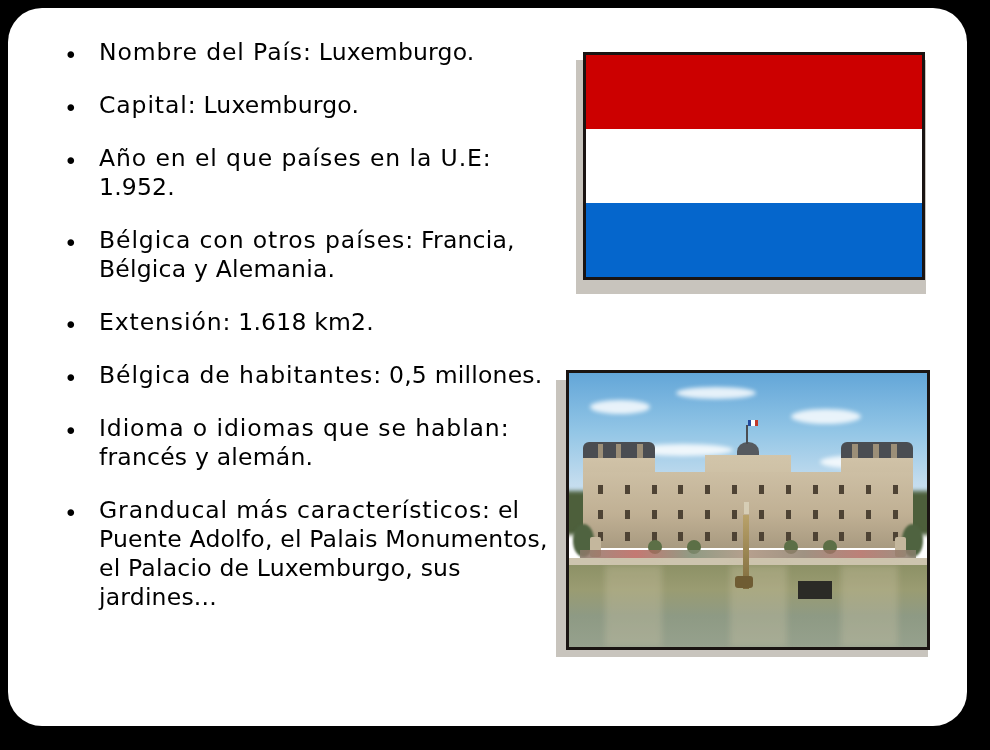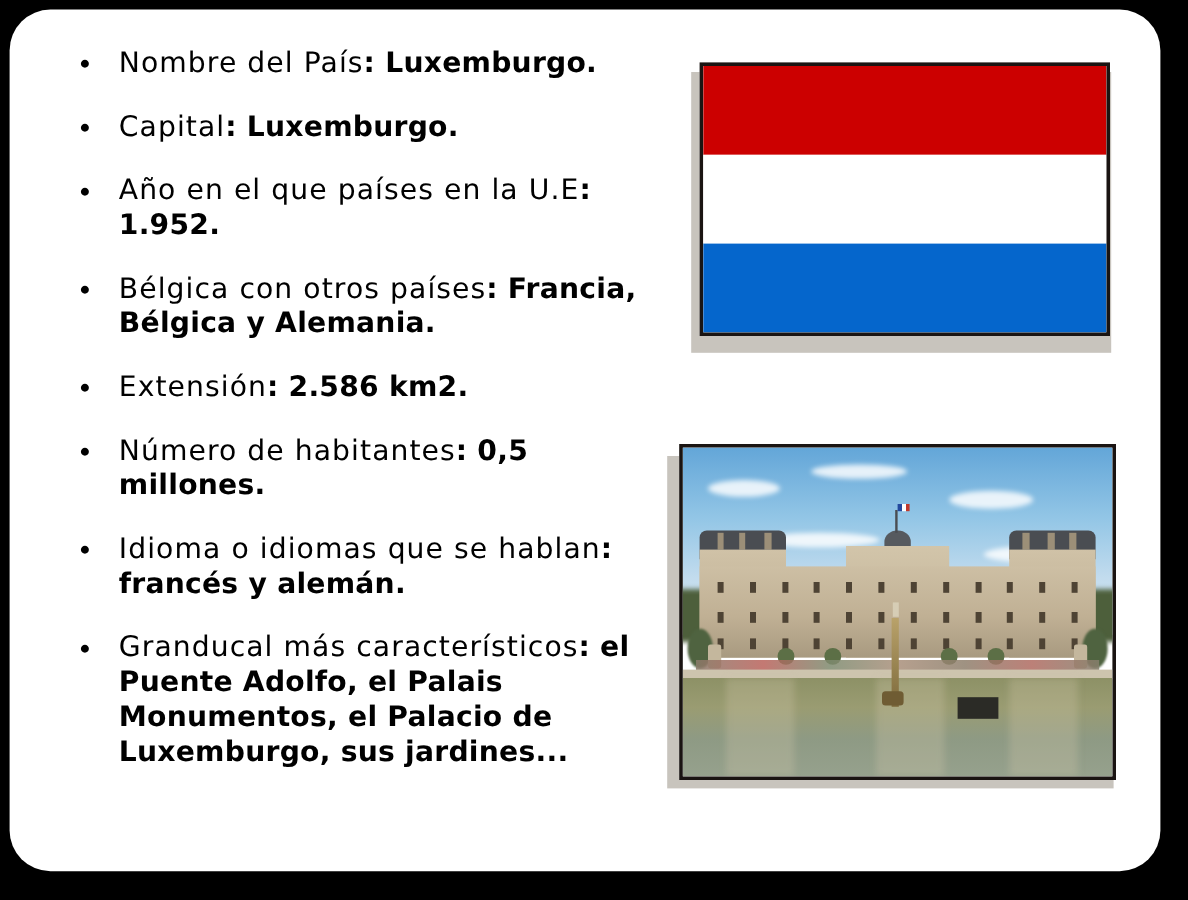--- a/index.html
+++ b/index.html
@@ -56,21 +56,21 @@
     font-size: 23.5px;
     line-height: 29px;
     color: #000000;
     letter-spacing: 0.2px;
   }
   .bullet-label {
     font-weight: normal;
     letter-spacing: 0.9px;
   }
   .bullet-value {
-    font-weight: bold;
+    font-weight: normal;
   }
 
   
   .picture-shadow {
     position: absolute;
     background: #c8c4bd;
   }
   .picture-frame {
     position: absolute;
     border: 3px solid #1a1412;
@@ -242,28 +242,28 @@
       <div class="bullet-item">
         <span class="bullet-marker">•</span>
         <div class="bullet-text">
           <span class="bullet-label">Bélgica con otros países</span><span class="bullet-value">: Francia, Bélgica y Alemania.</span>
         </div>
       </div>
 
       <div class="bullet-item">
         <span class="bullet-marker">•</span>
         <div class="bullet-text">
-          <span class="bullet-label">Extensión</span><span class="bullet-value">: 2.586 km2.</span>
-        </div>
-      </div>
-
-      <div class="bullet-item">
-        <span class="bullet-marker">•</span>
-        <div class="bullet-text">
-          <span class="bullet-label">Número de habitantes</span><span class="bullet-value">: 0,5 millones.</span>
+          <span class="bullet-label">Extensión</span><span class="bullet-value">: 1.618 km2.</span>
+        </div>
+      </div>
+
+      <div class="bullet-item">
+        <span class="bullet-marker">•</span>
+        <div class="bullet-text">
+          <span class="bullet-label">Bélgica de habitantes</span><span class="bullet-value">: 0,5 millones.</span>
         </div>
       </div>
 
       <div class="bullet-item">
         <span class="bullet-marker">•</span>
         <div class="bullet-text">
           <span class="bullet-label">Idioma o idiomas que se hablan</span><span class="bullet-value">: francés y alemán.</span>
         </div>
       </div>
 

